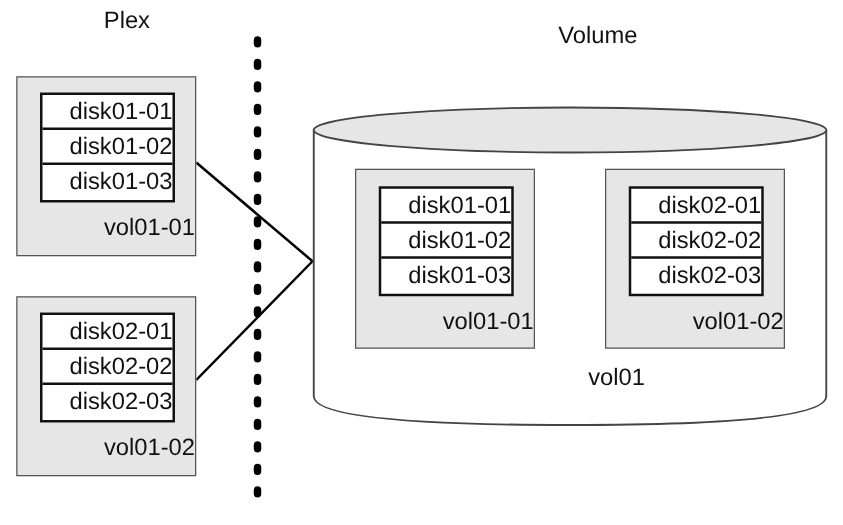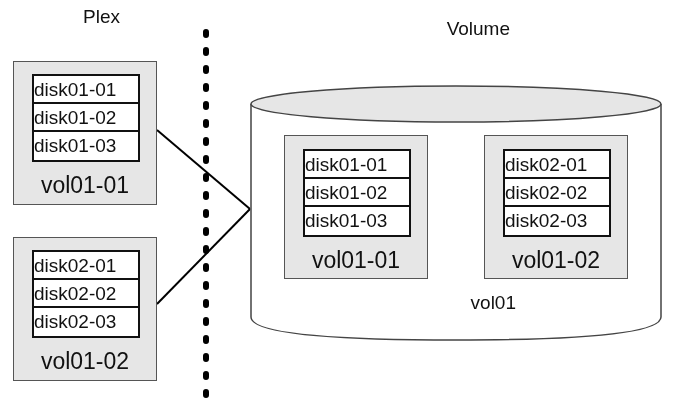--- a/index.html
+++ b/index.html
@@ -2,23 +2,23 @@
 <html><head>
 <meta charset="utf-8">
 <style>
   html, body { margin: 0; padding: 0; background: #ffffff; }
   body { width: 674px; height: 420px; position: relative; overflow: hidden;
          font-family: "Liberation Sans", sans-serif; color: #111; }
   svg { position: absolute; left: 0; top: 0; }
   .lbl { position: absolute; font-size: 19px; text-align: right; }
   .plex { position: absolute; background: #e6e6e6; border: 1px solid #555; box-sizing: border-box; }
   .stack { position: absolute; border: 2px solid #111; background: #fff; box-sizing: border-box; }
-  .disk { height: 28px; line-height: 28px; text-align: left; font-size: 19px; border-bottom: 2px solid #111; box-sizing: border-box; }
+  .disk { height: 28px; line-height: 28px; text-align: right; font-size: 19px; border-bottom: 2px solid #111; box-sizing: border-box; }
   .disk:last-child { border-bottom: none; }
-  .plabel { position: absolute; left: 0; right: 0; text-align: center; font-size: 23px; }
+  .plabel { position: absolute; left: 0; right: 0; text-align: right; font-size: 19px; }
 </style>
 </head>
 <body>
 
 <svg width="674" height="420">
 
   <line x1="206" y1="32" x2="206" y2="400" stroke="#000" stroke-width="6" stroke-linecap="round" stroke-dasharray="3 15"></line>
 
   <line x1="157" y1="130" x2="250" y2="209" stroke="#000" stroke-width="2"></line>
   <line x1="157" y1="304" x2="250" y2="209" stroke="#000" stroke-width="2"></line>

